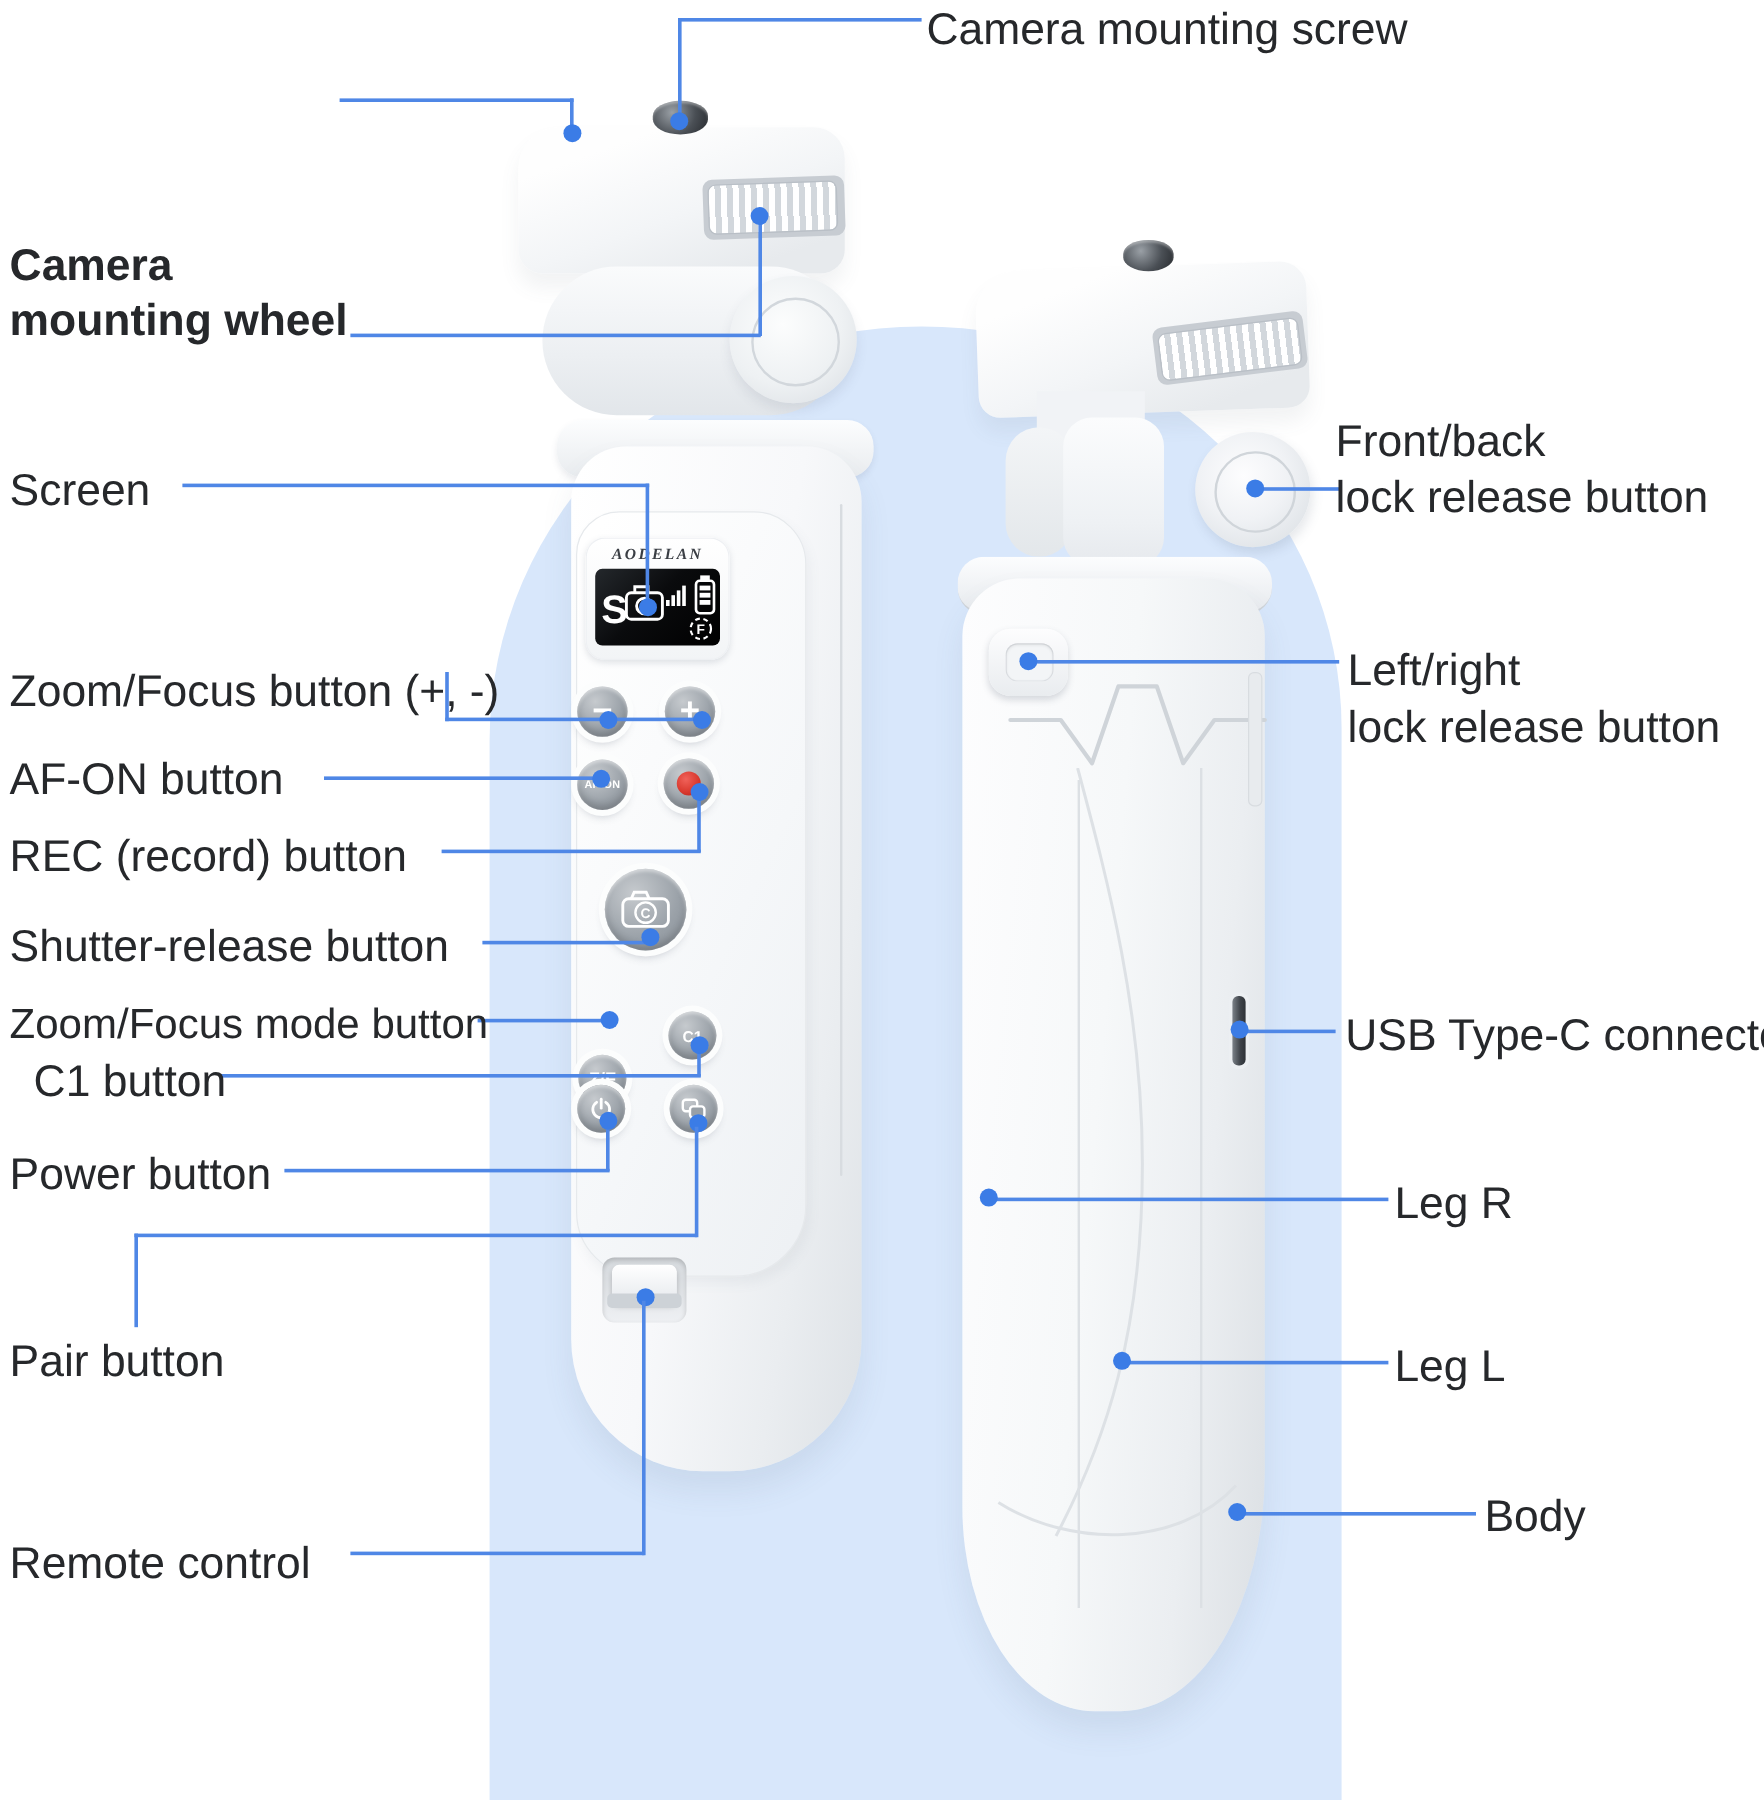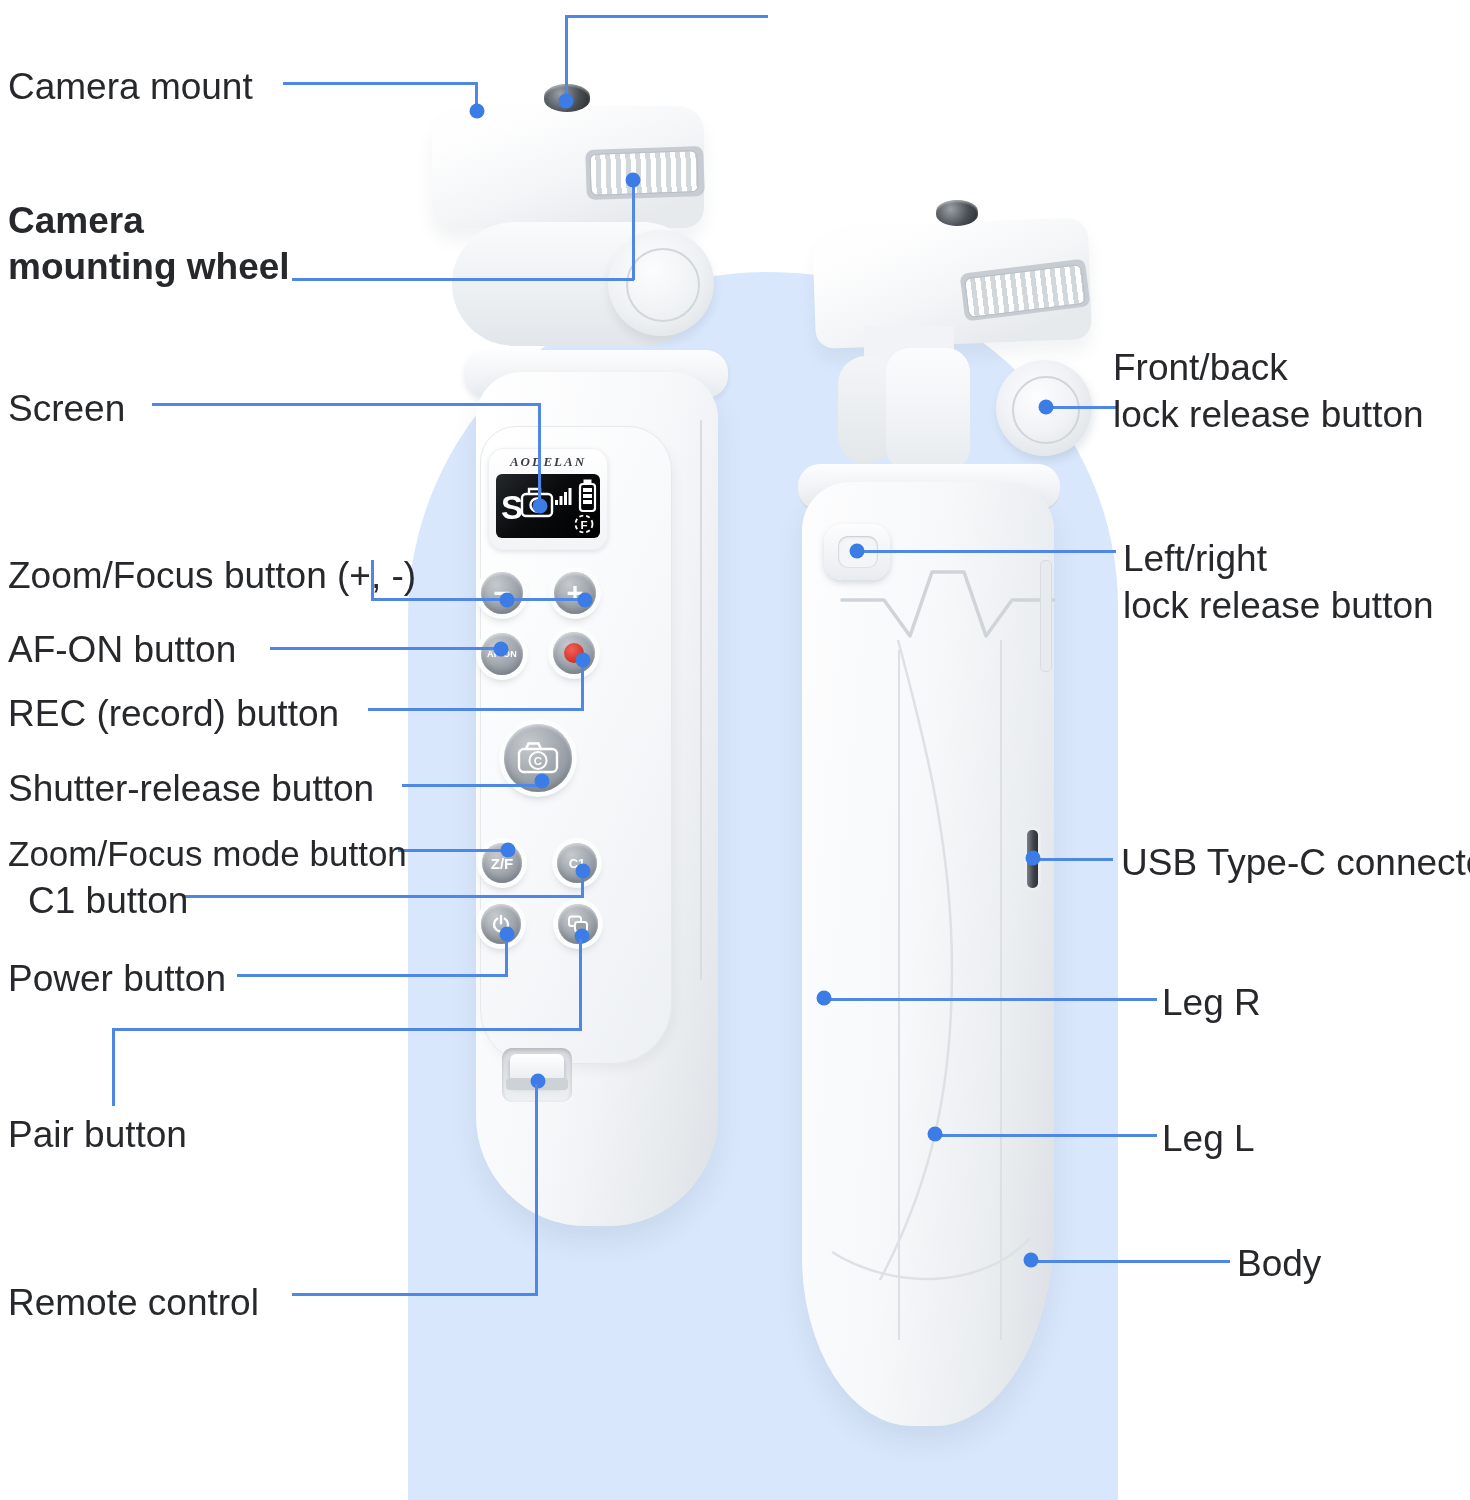--- a/index.html
+++ b/index.html
@@ -89,21 +89,21 @@
     <span style="width:20px;height:20px;border-radius:50%;background:radial-gradient(circle at 38% 32%,#f0625a,#d8372c 60%,#a8221b);"></span>
   </div>
   <div class="btn" style="left:504px;top:724px;width:68px;height:68px;">
     <svg width="42" height="34" viewBox="0 0 42 34">
       <rect x="2" y="8" width="38" height="23" rx="5" fill="none" stroke="#fff" stroke-width="2.4"></rect>
       <path d="M9,8 L11.5,2.5 H21.5 L24,8" fill="none" stroke="#fff" stroke-width="2.4"></path>
       <circle cx="21" cy="19.5" r="8.5" fill="none" stroke="#fff" stroke-width="2"></circle>
       <text x="21" y="23.8" fill="#fff" font-size="11.5" font-weight="bold" text-anchor="middle" font-family="Liberation Sans, sans-serif">C</text>
     </svg>
   </div>
-  <div class="btn" style="left:482px;top:843px;width:40px;height:40px;font-size:15px;">
+  <div class="btn" style="left:482px;top:879px;width:40px;height:40px;font-size:15px;">
       <span>Z/F</span>
     </div>
   <div class="btn" style="left:557px;top:843px;width:40px;height:40px;font-size:13px;">
       <span>C1</span>
     </div>
   <div class="btn" style="left:481px;top:904px;width:40px;height:40px;">
     <svg width="20" height="20" viewBox="0 0 20 20">
       <path d="M6.2,4.6 A7,7 0 1 0 13.8,4.6" fill="none" stroke="#fff" stroke-width="2.3" stroke-linecap="round"></path>
       <line x1="10" y1="2" x2="10" y2="9.5" stroke="#fff" stroke-width="2.3" stroke-linecap="round"></line>
     </svg>
@@ -206,21 +206,21 @@
 
   <div class="hl" style="left:828px;top:998px;width:329px;"></div>
   <div class="dot" style="left:824px;top:998px;"></div>
 
   <div class="hl" style="left:938px;top:1134px;width:219px;"></div>
   <div class="dot" style="left:935px;top:1134px;"></div>
 
   <div class="hl" style="left:1035px;top:1260px;width:195px;"></div>
   <div class="dot" style="left:1031px;top:1260px;"></div>
 
-  <div class="lbl" style="left:8px;top:64px;">Camera mount</div>
+  <div class="lbl" style="left:772px;top:2px;">Camera mounting screw</div>
   <div class="lbl" style="left:8px;top:198px;font-weight:bold;">
     <div>Camera</div>
     <div>mounting wheel</div>
   </div>
   <div class="lbl" style="left:8px;top:386px;">Screen</div>
   <div class="lbl" style="left:8px;top:521px;margin-top:32px;">Zoom/Focus button (+, -)</div>
   <div class="lbl" style="left:8px;top:627px;">AF-ON button</div>
   <div class="lbl" style="left:8px;top:691px;">REC (record) button</div>
   <div class="lbl" style="left:8px;top:766px;">Shutter-release button</div>
   <div class="lbl" style="left:8px;top:831px;font-size:35px;">Zoom/Focus mode button</div>

